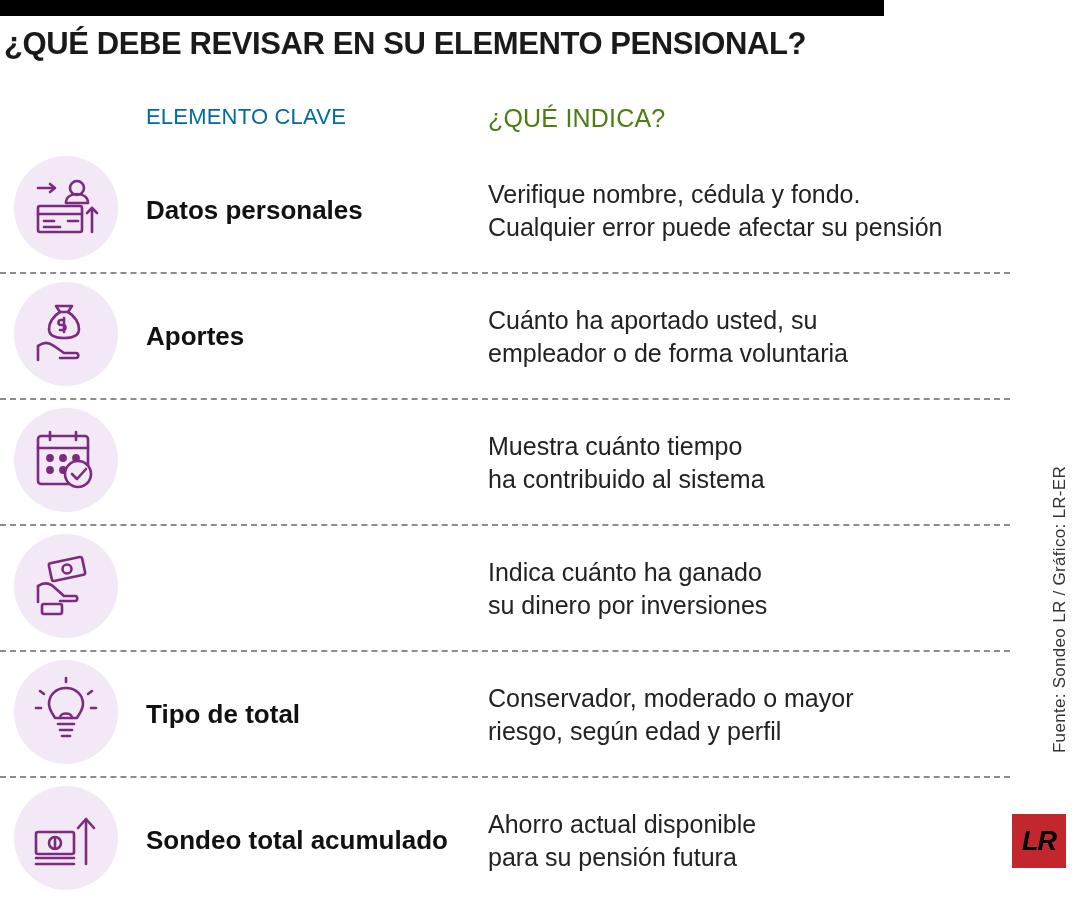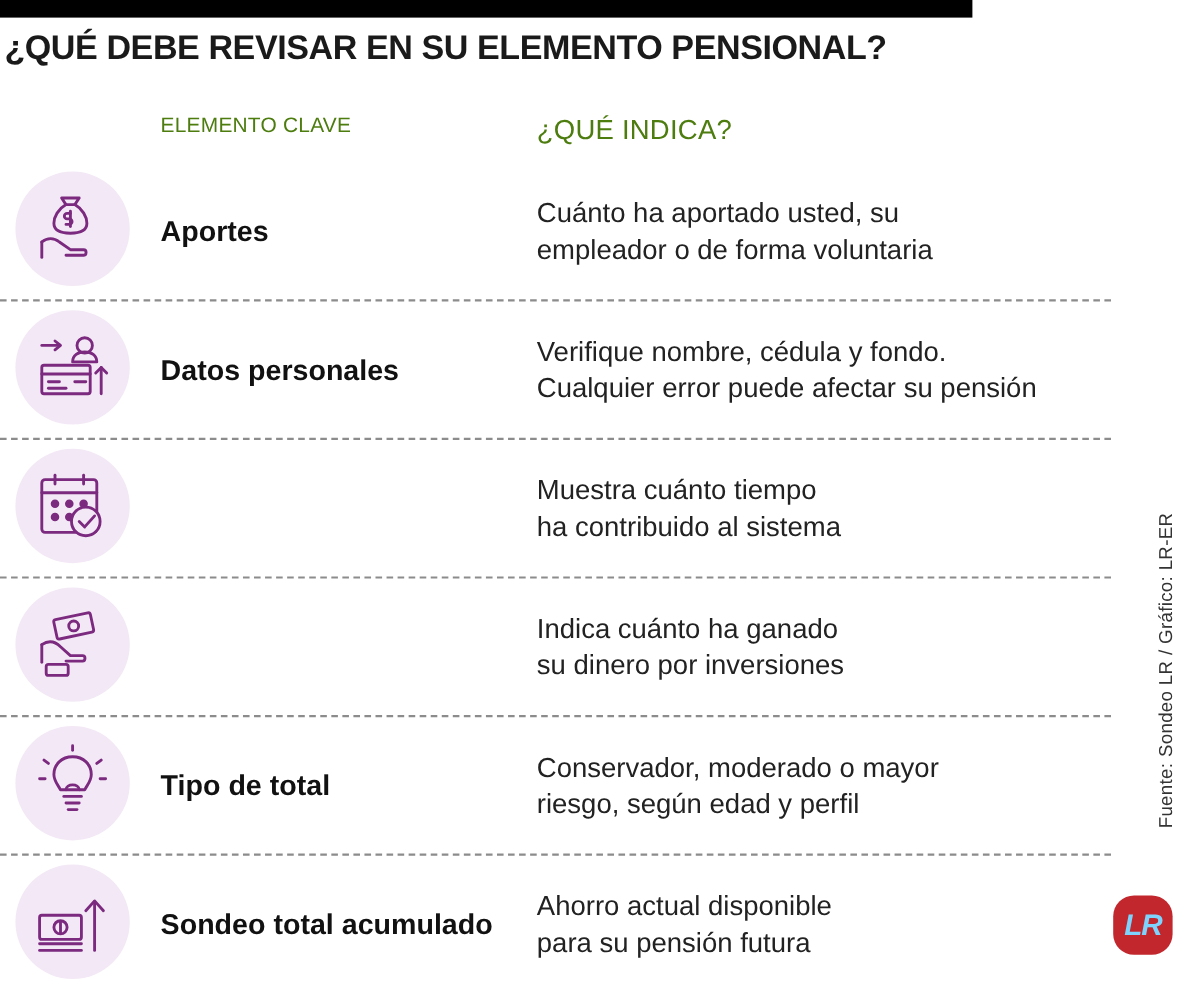--- a/index.html
+++ b/index.html
@@ -37,22 +37,22 @@
     position: absolute;
     top: 104px;
     left: 0;
     width: 1010px;
     height: 34px;
   }
   .hdr-element {
     position: absolute;
     left: 146px;
     top: 0;
-    font-size: 19px;
-    color: #4d7c0f;
+    font-size: 22px;
+    color: #0369a1;
     letter-spacing: 0.2px;
   }
   .hdr-indica {
     position: absolute;
     left: 488px;
     top: 0;
     font-size: 25px;
     color: #4d7c0f;
     letter-spacing: 0.2px;
   }
@@ -122,65 +122,45 @@
     letter-spacing: 0.3px;
     white-space: nowrap;
   }
   .logo {
     position: absolute;
     right: 14px;
     bottom: 32px;
     width: 54px;
     height: 54px;
     background: #c1272d;
-    color: #7dd3fc;
+    color: #000000;
     font-size: 27px;
     font-weight: bold;
     font-style: italic;
     display: flex;
     align-items: center;
     justify-content: center;
     letter-spacing: -1px;
-    border-radius: 19px;
   }
 </style>
 </head>
 <body>
 
 <div id="infographic">
 
   <div class="top-bar"></div>
 
   <div class="title">¿QUÉ DEBE REVISAR EN SU ELEMENTO PENSIONAL?</div>
 
   <div class="col-headers">
     <div class="hdr-element">ELEMENTO CLAVE</div>
     <div class="hdr-indica">¿QUÉ INDICA?</div>
   </div>
 
   <div class="rows">
-
-    <div class="row">
-      <div class="icon-wrap">
-        <svg width="72" height="72" viewBox="0 0 72 72" fill="none" stroke="#7b2a7f" stroke-width="2.6" stroke-linecap="round" stroke-linejoin="round">
-          <path d="M30 14l-4-6h16l-4 6"></path>
-          <path d="M30 14c-7 4-11 11-11 17 0 6 5 9 15 9s15-3 15-9c0-6-4-13-11-17z"></path>
-          <path d="M34 22h-3a2.5 2.5 0 000 5h2a2.5 2.5 0 010 5h-3"></path>
-          <path d="M34 20v14"></path>
-          <path d="M8 48c5-4 11-4 16 0l10 7h12c3 0 3 5 0 5H30"></path>
-          <path d="M8 48v14"></path>
-        </svg>
-      </div>
-      <div class="row-label">Aportes</div>
-      <div class="row-desc">
-        <span>Cuánto ha aportado usted, su</span>
-        <span>empleador o de forma voluntaria</span>
-      </div>
-      <div class="divider"></div>
-    </div>
 
     <div class="row">
       <div class="icon-wrap">
         <svg width="72" height="72" viewBox="0 0 72 72" fill="none" stroke="#7b2a7f" stroke-width="2.6" stroke-linecap="round" stroke-linejoin="round">
           <circle cx="47" cy="16" r="7"></circle>
           <path d="M36 31c0-6 5-9 11-9s11 3 11 9z"></path>
           <path d="M8 16h16"></path>
             <path d="M20 12l5 4-5 4"></path>
           <rect x="8" y="34" width="44" height="26" rx="2"></rect>
           <path d="M8 42h44"></path>
@@ -195,20 +175,39 @@
       <div class="row-desc">
         <span>Verifique nombre, cédula y fondo.</span>
         <span>Cualquier error puede afectar su pensión</span>
       </div>
       <div class="divider"></div>
     </div>
 
     <div class="row">
       <div class="icon-wrap">
         <svg width="72" height="72" viewBox="0 0 72 72" fill="none" stroke="#7b2a7f" stroke-width="2.6" stroke-linecap="round" stroke-linejoin="round">
+          <path d="M30 14l-4-6h16l-4 6"></path>
+          <path d="M30 14c-7 4-11 11-11 17 0 6 5 9 15 9s15-3 15-9c0-6-4-13-11-17z"></path>
+          <path d="M34 22h-3a2.5 2.5 0 000 5h2a2.5 2.5 0 010 5h-3"></path>
+          <path d="M34 20v14"></path>
+          <path d="M8 48c5-4 11-4 16 0l10 7h12c3 0 3 5 0 5H30"></path>
+          <path d="M8 48v14"></path>
+        </svg>
+      </div>
+      <div class="row-label">Aportes</div>
+      <div class="row-desc">
+        <span>Cuánto ha aportado usted, su</span>
+        <span>empleador o de forma voluntaria</span>
+      </div>
+      <div class="divider"></div>
+    </div>
+
+    <div class="row">
+      <div class="icon-wrap">
+        <svg width="72" height="72" viewBox="0 0 72 72" fill="none" stroke="#7b2a7f" stroke-width="2.6" stroke-linecap="round" stroke-linejoin="round">
           <rect x="8" y="12" width="50" height="48" rx="3"></rect>
           <path d="M8 24h50"></path>
           <path d="M20 8v8"></path>
             <path d="M46 8v8"></path>
           <circle cx="20" cy="34" r="2.6" fill="#7b2a7f"></circle>
           <circle cx="33" cy="34" r="2.6" fill="#7b2a7f"></circle>
           <circle cx="46" cy="34" r="2.6" fill="#7b2a7f"></circle>
           <circle cx="20" cy="46" r="2.6" fill="#7b2a7f"></circle>
           <circle cx="33" cy="46" r="2.6" fill="#7b2a7f"></circle>
           <circle cx="48" cy="50" r="13" fill="#f3e8f5"></circle>

